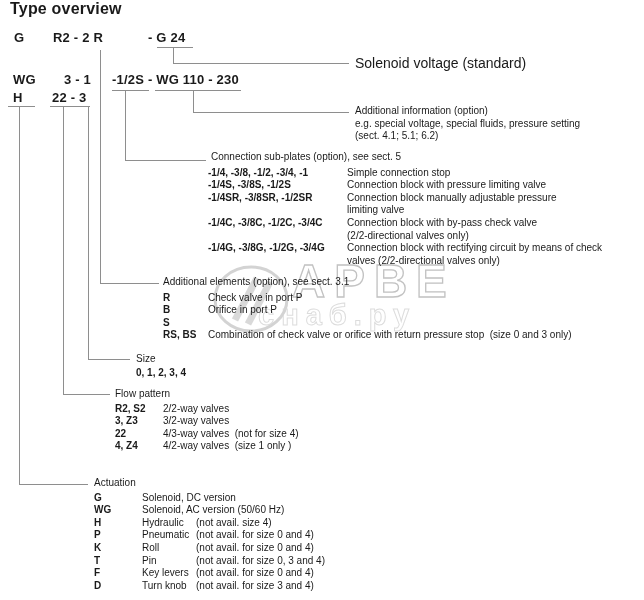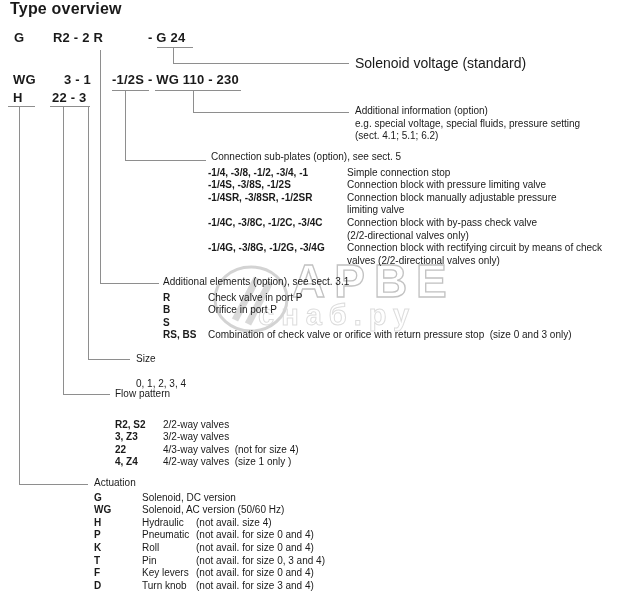--- a/index.html
+++ b/index.html
@@ -14,27 +14,27 @@
   .h { height:1px; } .v { width:1px; }
   .sec { position:absolute; font-size:10px; line-height:12.6px; z-index:1; }
   .sec-label { white-space:pre; }
   .row { display:flex; align-items:flex-start; }
   .code { flex:none; font-weight:bold; white-space:pre; }
   .desc { white-space:pre-wrap; }
   .conn .sec-label { padding-left:3px; margin-bottom:3px; }
   .conn .code { width:139px; }
   .addel .sec-label { margin-bottom:3px; }
   .addel .code { width:45px; }
-  .flow .sec-label { margin-bottom:18px; }
+  .flow .sec-label { margin-bottom:2px; }
   .flow .code { width:48px; }
   .act .sec-label { margin-bottom:2px; }
   .act .code { width:48px; }
   .act .name { flex:none; width:54px; white-space:pre; }
   .act .note { white-space:pre; }
-  .size-values { font-weight:normal; margin-top:12px; }
+  .size-values { font-weight:bold; margin-top:1px; }
   
   .wm { position:absolute; z-index:0; }
   .wm-text {
     position:absolute; left:292px; top:254px; font-size:46px; font-weight:bold;
     letter-spacing:9px; color:transparent; -webkit-text-stroke:1.3px #c2c2c2; white-space:pre;
   }
   .wm-subtext {
     position:absolute; left:258px; top:299px; font-size:29px; font-weight:bold;
     letter-spacing:7px; color:transparent; -webkit-text-stroke:1px #d4d4d4; opacity:.8; white-space:pre;
   }

